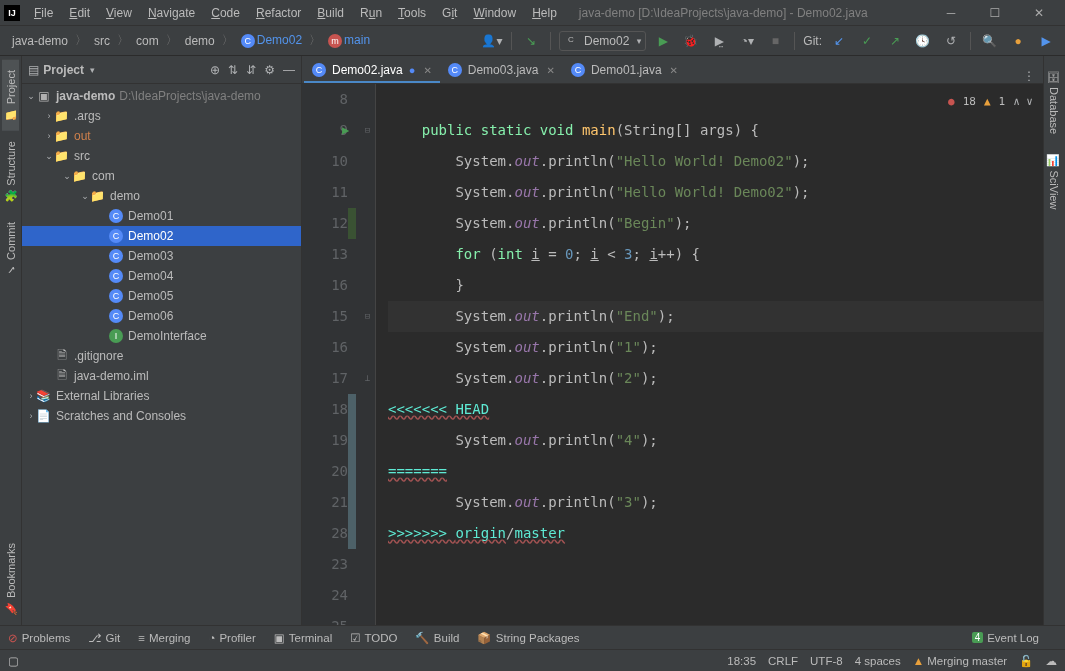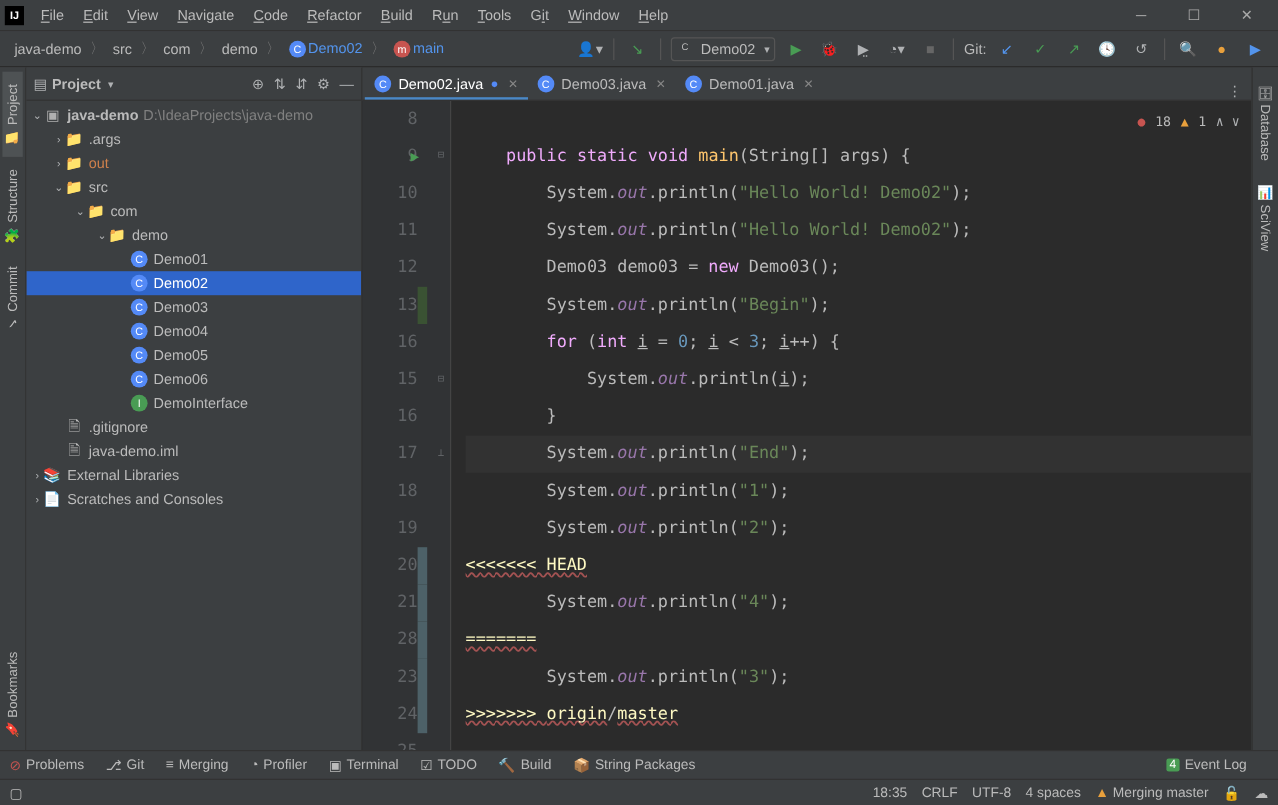--- a/index.html
+++ b/index.html
@@ -59,26 +59,26 @@
 .tab-actions { margin-left:auto; padding:0 8px; color:#afb1b3; }
 .editor-body { flex:1; display:flex; overflow:hidden; font-family:Consolas,monospace; font-size:14px; line-height:31px; position:relative;}
 .gutter { width:58px; background:#313335; text-align:right; padding-right:12px; color:#606366; position:relative; }
 .gutter .line { height:31px; position:relative; }
 .gutter .play { position:absolute; left:40px; color:#499c54; font-size:12px; }
 .fold-col { width:16px; background:#313335; border-right:1px solid #444; }
 .fold-col .f { height:31px; display:flex; align-items:center; justify-content:center; color:#606366; font-size:9px;}
 .code { flex:1; padding-left:12px; position:relative; }
 .code .cline { height:31px; white-space:pre; }
 .code .cline.highlight { background:#323232; }
-.kw { color:#f0abfc; }
+.kw { color:#86efac; }
 .fn { color:#ffc66d; }
 .str { color:#6a8759; }
 .num { color:#6897bb; }
 .field { color:#9876aa; font-style:italic; }
-.conf { color:#fef9c3; text-decoration:wavy underline #a35252; text-decoration-skip-ink: none;}
+.conf { color:#5eead4; text-decoration:wavy underline #a35252; text-decoration-skip-ink: none;}
 .diff-mark { position:absolute; left:0; width:8px; background:#4d6168; height:31px; }
 .diff-green { position:absolute; left:0; width:8px; background:#3a5233; height:31px;}
 .ovw { position:absolute; top:2px; right:10px; display:flex; gap:8px; align-items:center; font-size:11px; z-index:5;}
 .ovw .err { color:#c75450; }
 .ovw .warn { color:#e8a03c; }
 .ovw .nav { color:#afb1b3; }
 .tool-bottom { height:24px; background:#3c3f41; border-top:1px solid #323232; display:flex; align-items:center; padding:0 8px; font-size:11.5px; }
 .tool-bottom .titem { display:flex; align-items:center; gap:4px; margin-right:18px; cursor:default; color:#bbb;}
 .tool-bottom .spacer { flex:1; }
 .status { height:22px; background:#3c3f41; border-top:1px solid #323232; display:flex; align-items:center; padding:0 8px; font-size:11.5px; gap:12px; }
@@ -94,20 +94,21 @@
   <div class="menu-item"><u>V</u>iew</div>
   <div class="menu-item"><u>N</u>avigate</div>
   <div class="menu-item"><u>C</u>ode</div>
   <div class="menu-item"><u>R</u>efactor</div>
   <div class="menu-item"><u>B</u>uild</div>
   <div class="menu-item">R<u>u</u>n</div>
   <div class="menu-item"><u>T</u>ools</div>
   <div class="menu-item">G<u>i</u>t</div>
   <div class="menu-item"><u>W</u>indow</div>
   <div class="menu-item"><u>H</u>elp</div>
+  <span class="title">java-demo [D:\IdeaProjects\java-demo] - Demo02.java</span>
   <div class="winctrl">
     <span>─</span>
     <span>☐</span>
     <span>✕</span>
   </div>
 </div>
 
 <div class="toolbar">
   <div class="breadcrumb">
     <span class="crumb">java-demo</span>
@@ -336,24 +337,22 @@
           <div class="f"></div>
           <div class="f"></div>
           <div class="f"></div>
           <div class="f"></div>
       </div>
       <div class="code">
         <div class="cline"></div>
         <div class="cline">    <span class="kw">public</span> <span class="kw">static</span> <span class="kw">void</span> <span class="fn">main</span><span>(String[] args) {</span></div>
         <div class="cline">        <span>System</span>.<span class="field">out</span>.<span>println</span>(<span class="str">"Hello World! Demo02"</span>);</div>
         <div class="cline">        <span>System</span>.<span class="field">out</span>.<span>println</span>(<span class="str">"Hello World! Demo02"</span>);</div>
-        <div class="cline">        <span>Demo03 demo03 = </span><span class="kw">new</span><span> Demo03();</span></div>
         <div class="cline"><span class="diff-green" style="margin-left:-28px"></span>        <span>System</span>.<span class="field">out</span>.<span>println</span>(<span class="str">"Begin"</span>);</div>
         <div class="cline">        <span class="kw">for</span> (<span class="kw">int</span> <u>i</u><span> = </span><span class="num">0</span><span>; </span><u>i</u><span> &lt; </span><span class="num">3</span><span>; </span><u>i</u><span>++</span>) {</div>
-        <div class="cline">            <span>System</span>.<span class="field">out</span>.<span>println</span>(<u>i</u>);</div>
         <div class="cline">        <span>}</span></div>
         <div class="cline highlight">        <span>System</span>.<span class="field">out</span>.<span>println</span>(<span class="str">"End"</span>);</div>
         <div class="cline">        <span>System</span>.<span class="field">out</span>.<span>println</span>(<span class="str">"1"</span>);</div>
         <div class="cline">        <span>System</span>.<span class="field">out</span>.<span>println</span>(<span class="str">"2"</span>);</div>
         <div class="cline"><span class="diff-mark" style="margin-left:-28px"></span><span class="conf">&lt;&lt;&lt;&lt;&lt;&lt;&lt; HEAD</span></div>
         <div class="cline"><span class="diff-mark" style="margin-left:-28px"></span>        <span>System</span>.<span class="field">out</span>.<span>println</span>(<span class="str">"4"</span>);</div>
         <div class="cline"><span class="diff-mark" style="margin-left:-28px"></span><span class="conf">=======</span></div>
         <div class="cline"><span class="diff-mark" style="margin-left:-28px"></span>        <span>System</span>.<span class="field">out</span>.<span>println</span>(<span class="str">"3"</span>);</div>
         <div class="cline"><span class="diff-mark" style="margin-left:-28px"></span><span class="conf">&gt;&gt;&gt;&gt;&gt;&gt;&gt; </span><span class="conf">origin</span><span>/</span><span class="conf">master</span></div>
       </div>

